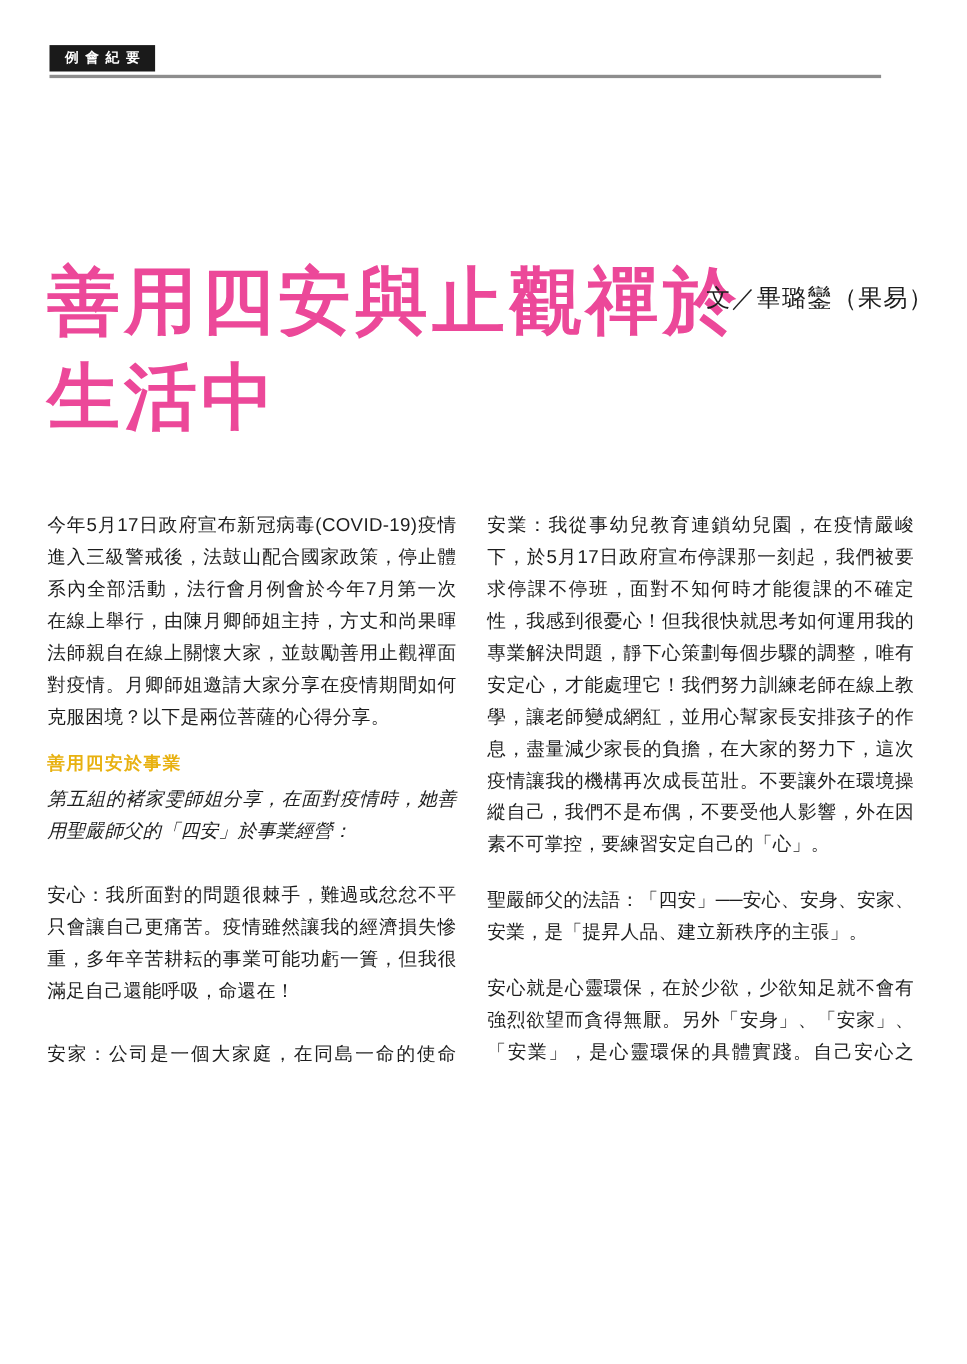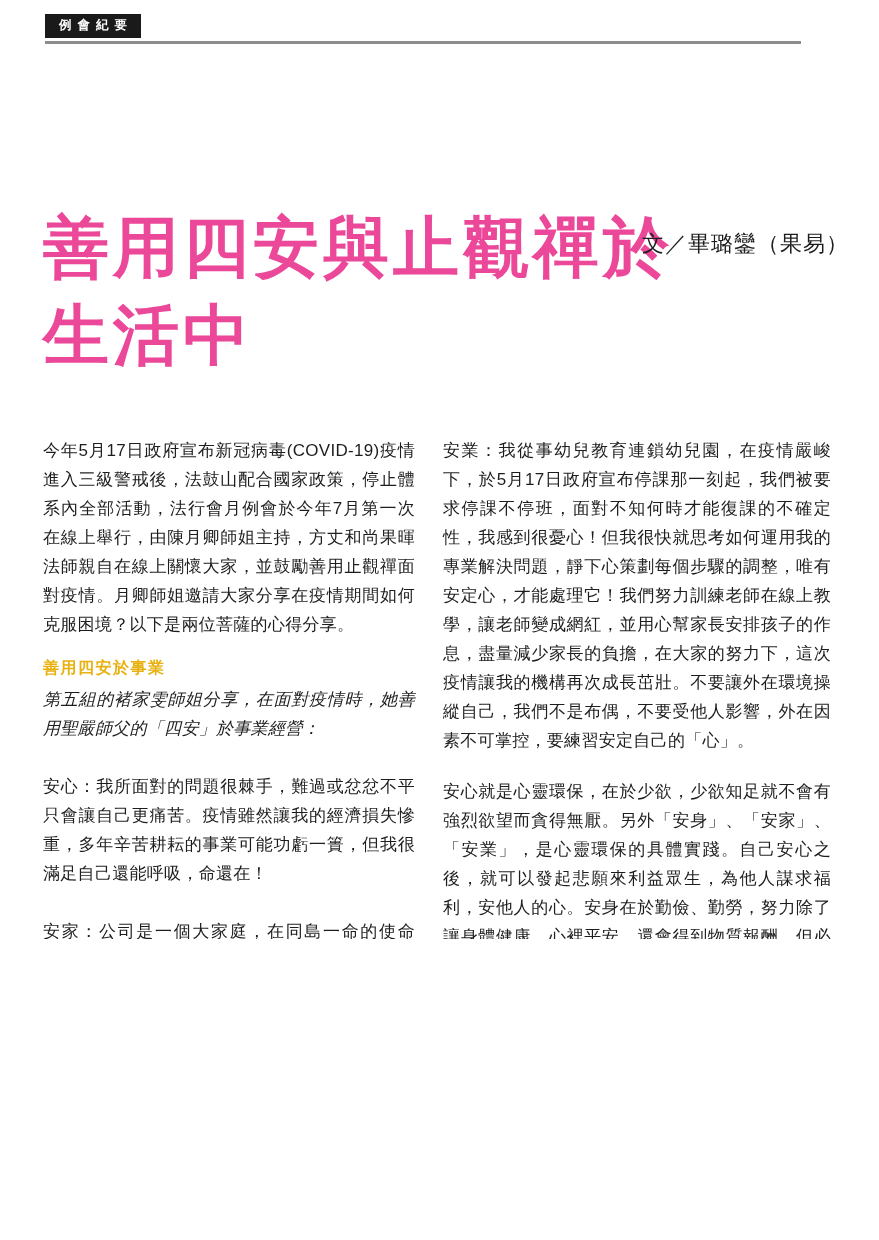--- a/index.html
+++ b/index.html
@@ -3,20 +3,21 @@
 <meta charset="utf-8">
 <style>
   html,body{margin:0;padding:0;background:#ffffff;}
   .page{
     position:relative;
     width:879px;height:939px;
     background:#ffffff;
     overflow:hidden;
     font-family:"Liberation Sans","DejaVu Sans",sans-serif;
     color:#1d1d1d;
+    margin-top:27px;
   }
   
   .kicker{
     position:absolute;left:45px;top:14px;
     background:#1a1a1a;color:#ffffff;
     font-size:12.5px;font-weight:bold;
     letter-spacing:6px;
     padding:3px 8px 4px 14px;
   }
   .rule{
@@ -100,17 +101,18 @@
   <main class="columns">
     <div class="col col-left">
       <p>今年5月17日政府宣布新冠病毒(COVID-19)疫情進入三級警戒後，法鼓山配合國家政策，停止體系內全部活動，法行會月例會於今年7月第一次在線上舉行，由陳月卿師姐主持，方丈和尚果暉法師親自在線上關懷大家，並鼓勵善用止觀禪面對疫情。月卿師姐邀請大家分享在疫情期間如何克服困境？以下是兩位菩薩的心得分享。</p>
       <h2 class="subhead">善用四安於事業</h2>
       <p>第五組的褚家雯師姐分享，在面對疫情時，她善用聖嚴師父的「四安」於事業經營：</p>
       <p>安心：我所面對的問題很棘手，難過或忿忿不平只會讓自己更痛苦。疫情雖然讓我的經濟損失慘重，多年辛苦耕耘的事業可能功虧一簣，但我很滿足自己還能呼吸，命還在！</p>
       <p>安家：公司是一個大家庭，在同島一命的使命下，我的老師、學生、家長就是一個大社群。在入不敷出的情況下，老師們特別賣力，在線上課程發揮十八般武藝，吸引孩子們專注地學習，讓家長看到幼教老師的專業與努力。在同業間一片撻伐聲</p>
     </div>
     <div class="col col-right">
       <p>安業：我從事幼兒教育連鎖幼兒園，在疫情嚴峻下，於5月17日政府宣布停課那一刻起，我們被要求停課不停班，面對不知何時才能復課的不確定性，我感到很憂心！但我很快就思考如何運用我的專業解決問題，靜下心策劃每個步驟的調整，唯有安定心，才能處理它！我們努力訓練老師在線上教學，讓老師變成網紅，並用心幫家長安排孩子的作息，盡量減少家長的負擔，在大家的努力下，這次疫情讓我的機構再次成長茁壯。不要讓外在環境操縱自己，我們不是布偶，不要受他人影響，外在因素不可掌控，要練習安定自己的「心」。</p>
+      <p class="tight">聖嚴師父的法語：「四安」──安心、安身、安家、安業，是「提昇人品、建立新秩序的主張」。</p>
       <p class="tight">安心就是心靈環保，在於少欲，少欲知足就不會有強烈欲望而貪得無厭。另外「安身」、「安家」、「安業」，是心靈環保的具體實踐。自己安心之後，就可以發起悲願來利益眾生，為他人謀求福利，安他人的心。安身在於勤儉、勤勞，努力除了讓身體健康、心裡平安，還會得到物質報酬，但必須節制使用，否則會產生不健康行為。</p>
     </div>
   </main>
 
 </div>
 
 </body></html>

